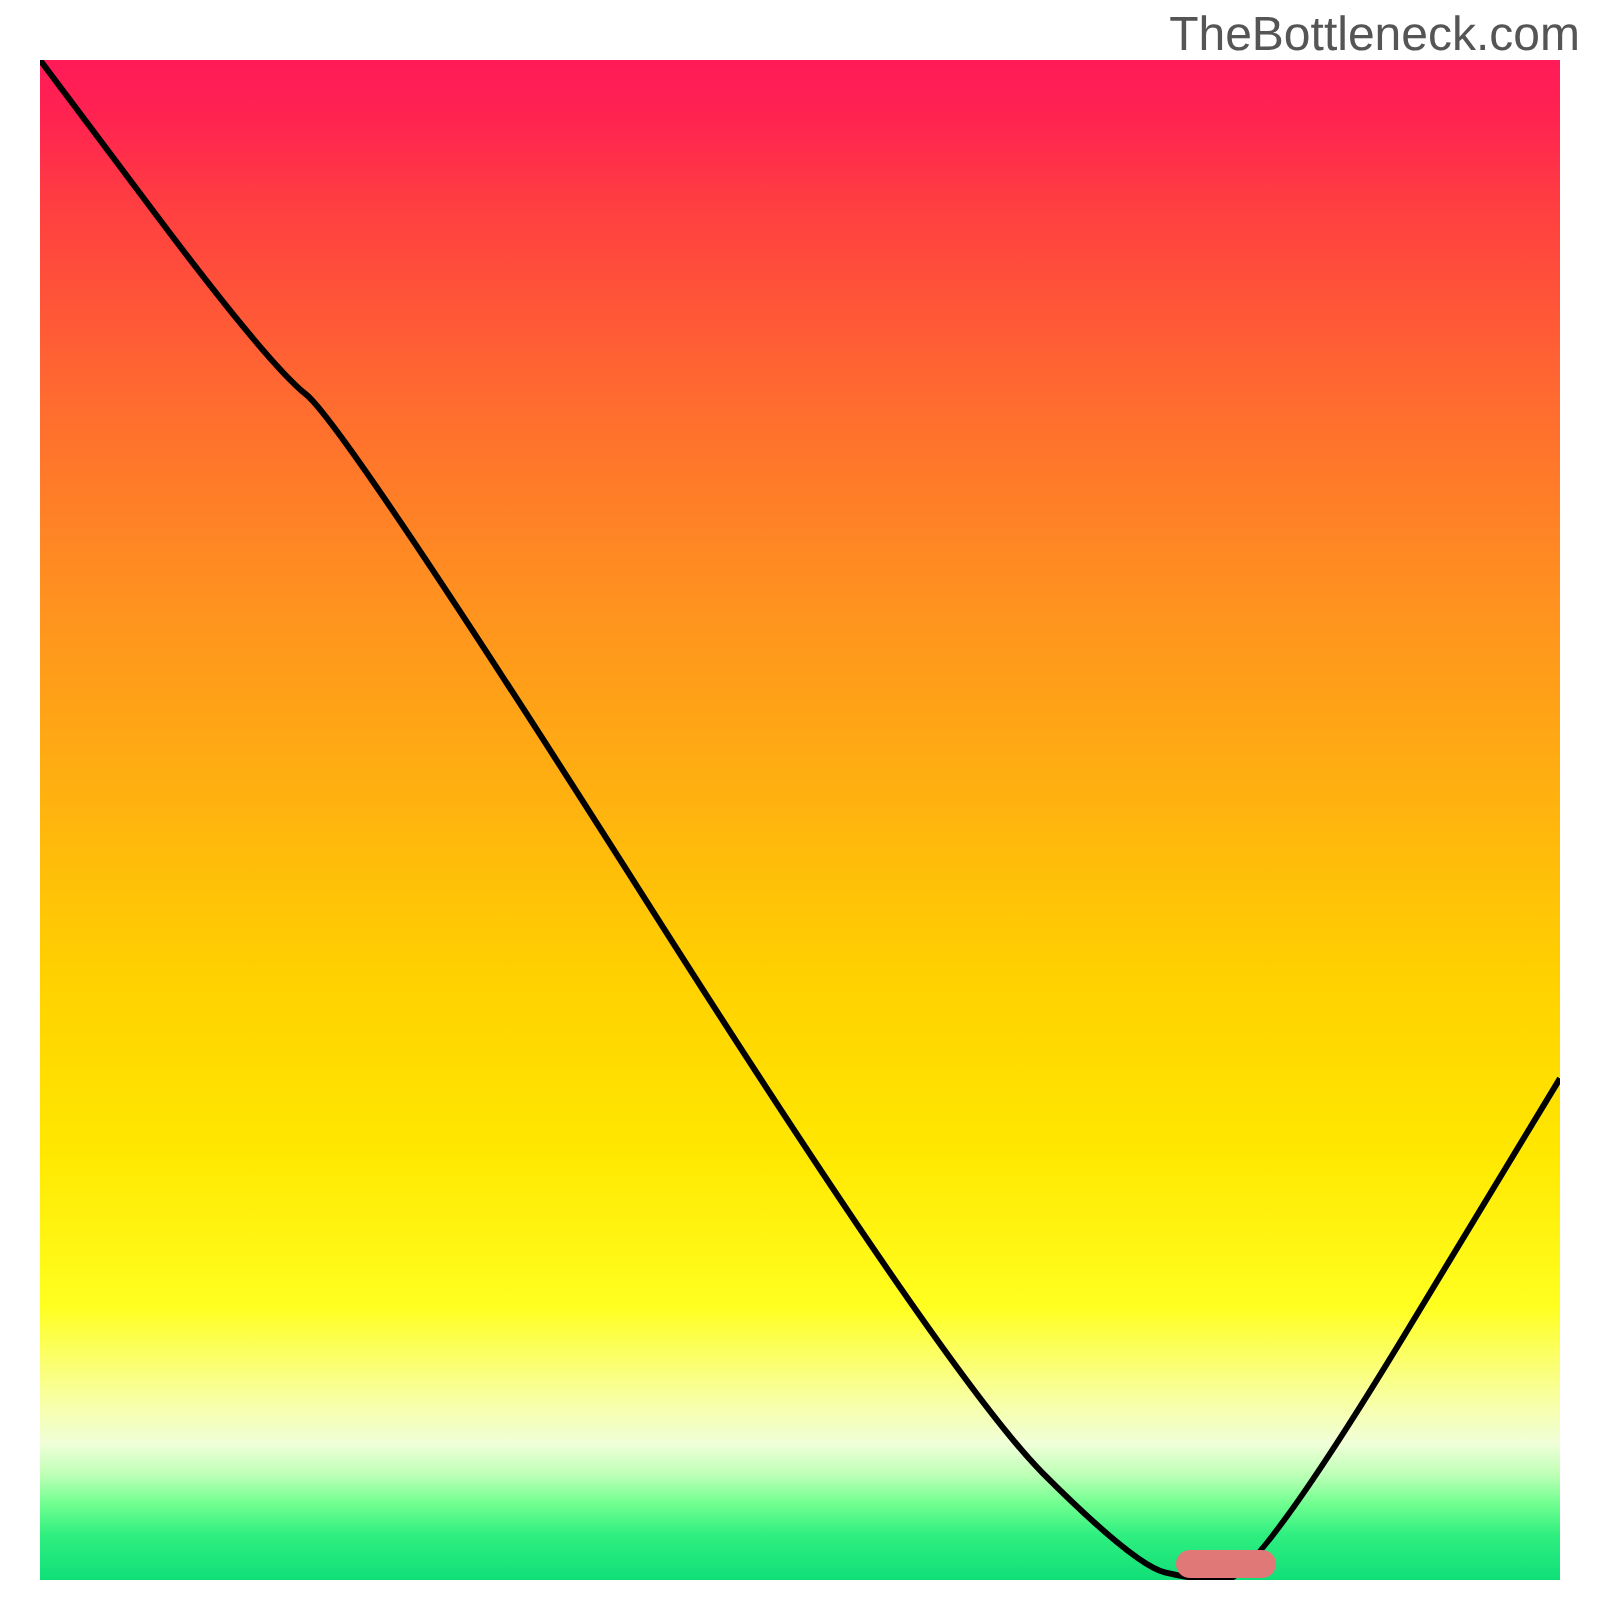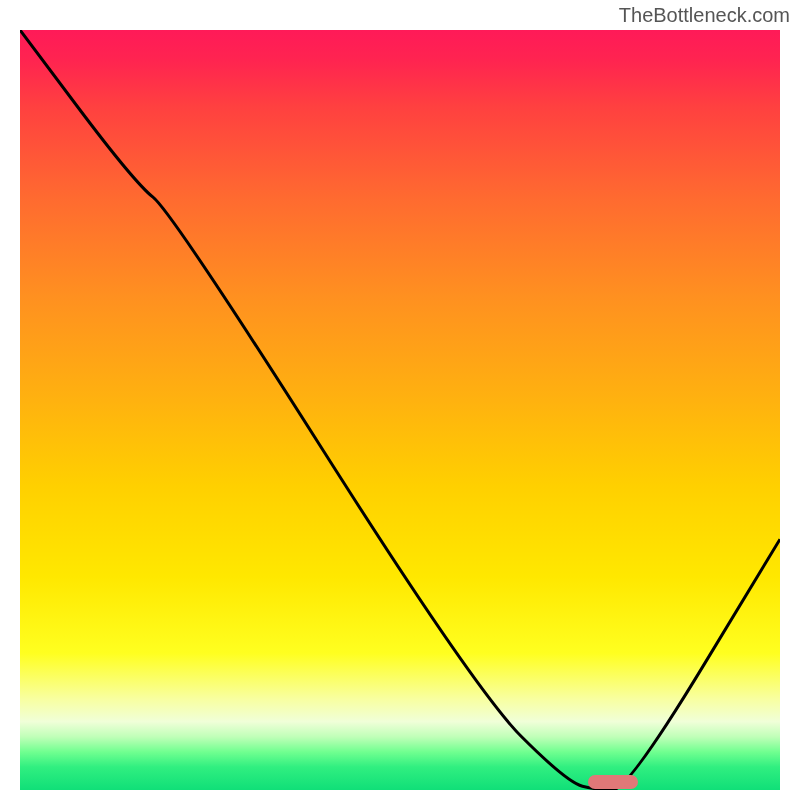--- a/index.html
+++ b/index.html
@@ -9,21 +9,21 @@
     height: 800px;
     background: #ffffff;
     font-family: Arial, sans-serif;
     position: relative;
   }
   .watermark {
     position: absolute;
     top: 4px;
     right: 10px;
     color: #555555;
-    font-size: 20px;
+    font-size: 24px;
     font-weight: normal;
     z-index: 10;
   }
   .chart-container {
     position: absolute;
     left: 20px;
     top: 30px;
     width: 760px;
     height: 760px;
   }

